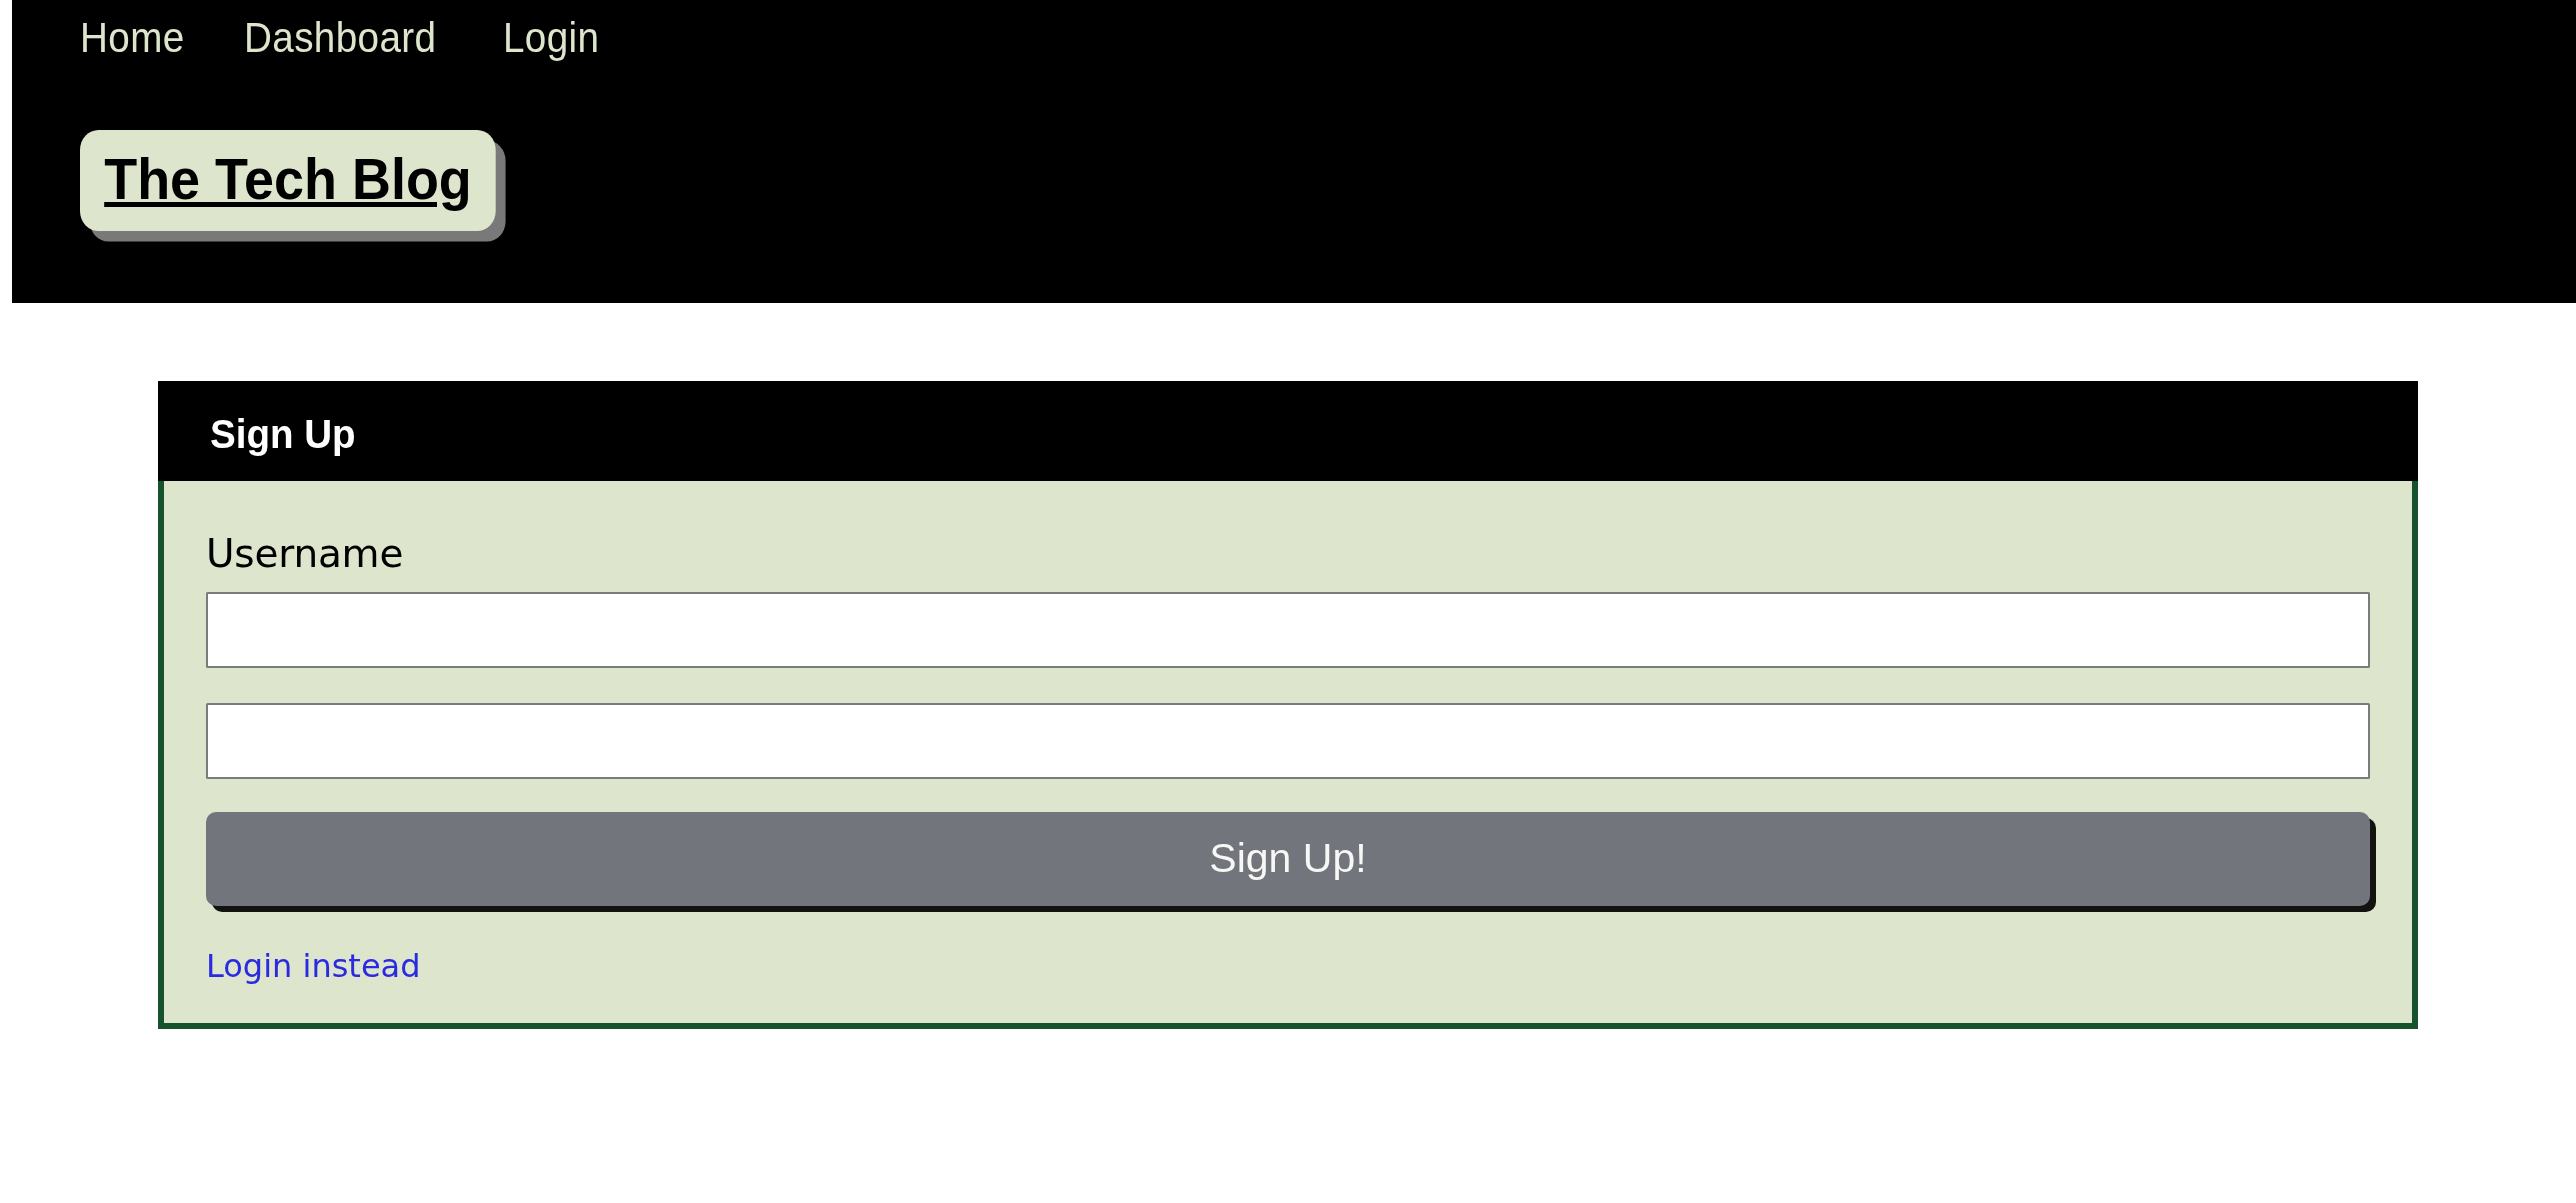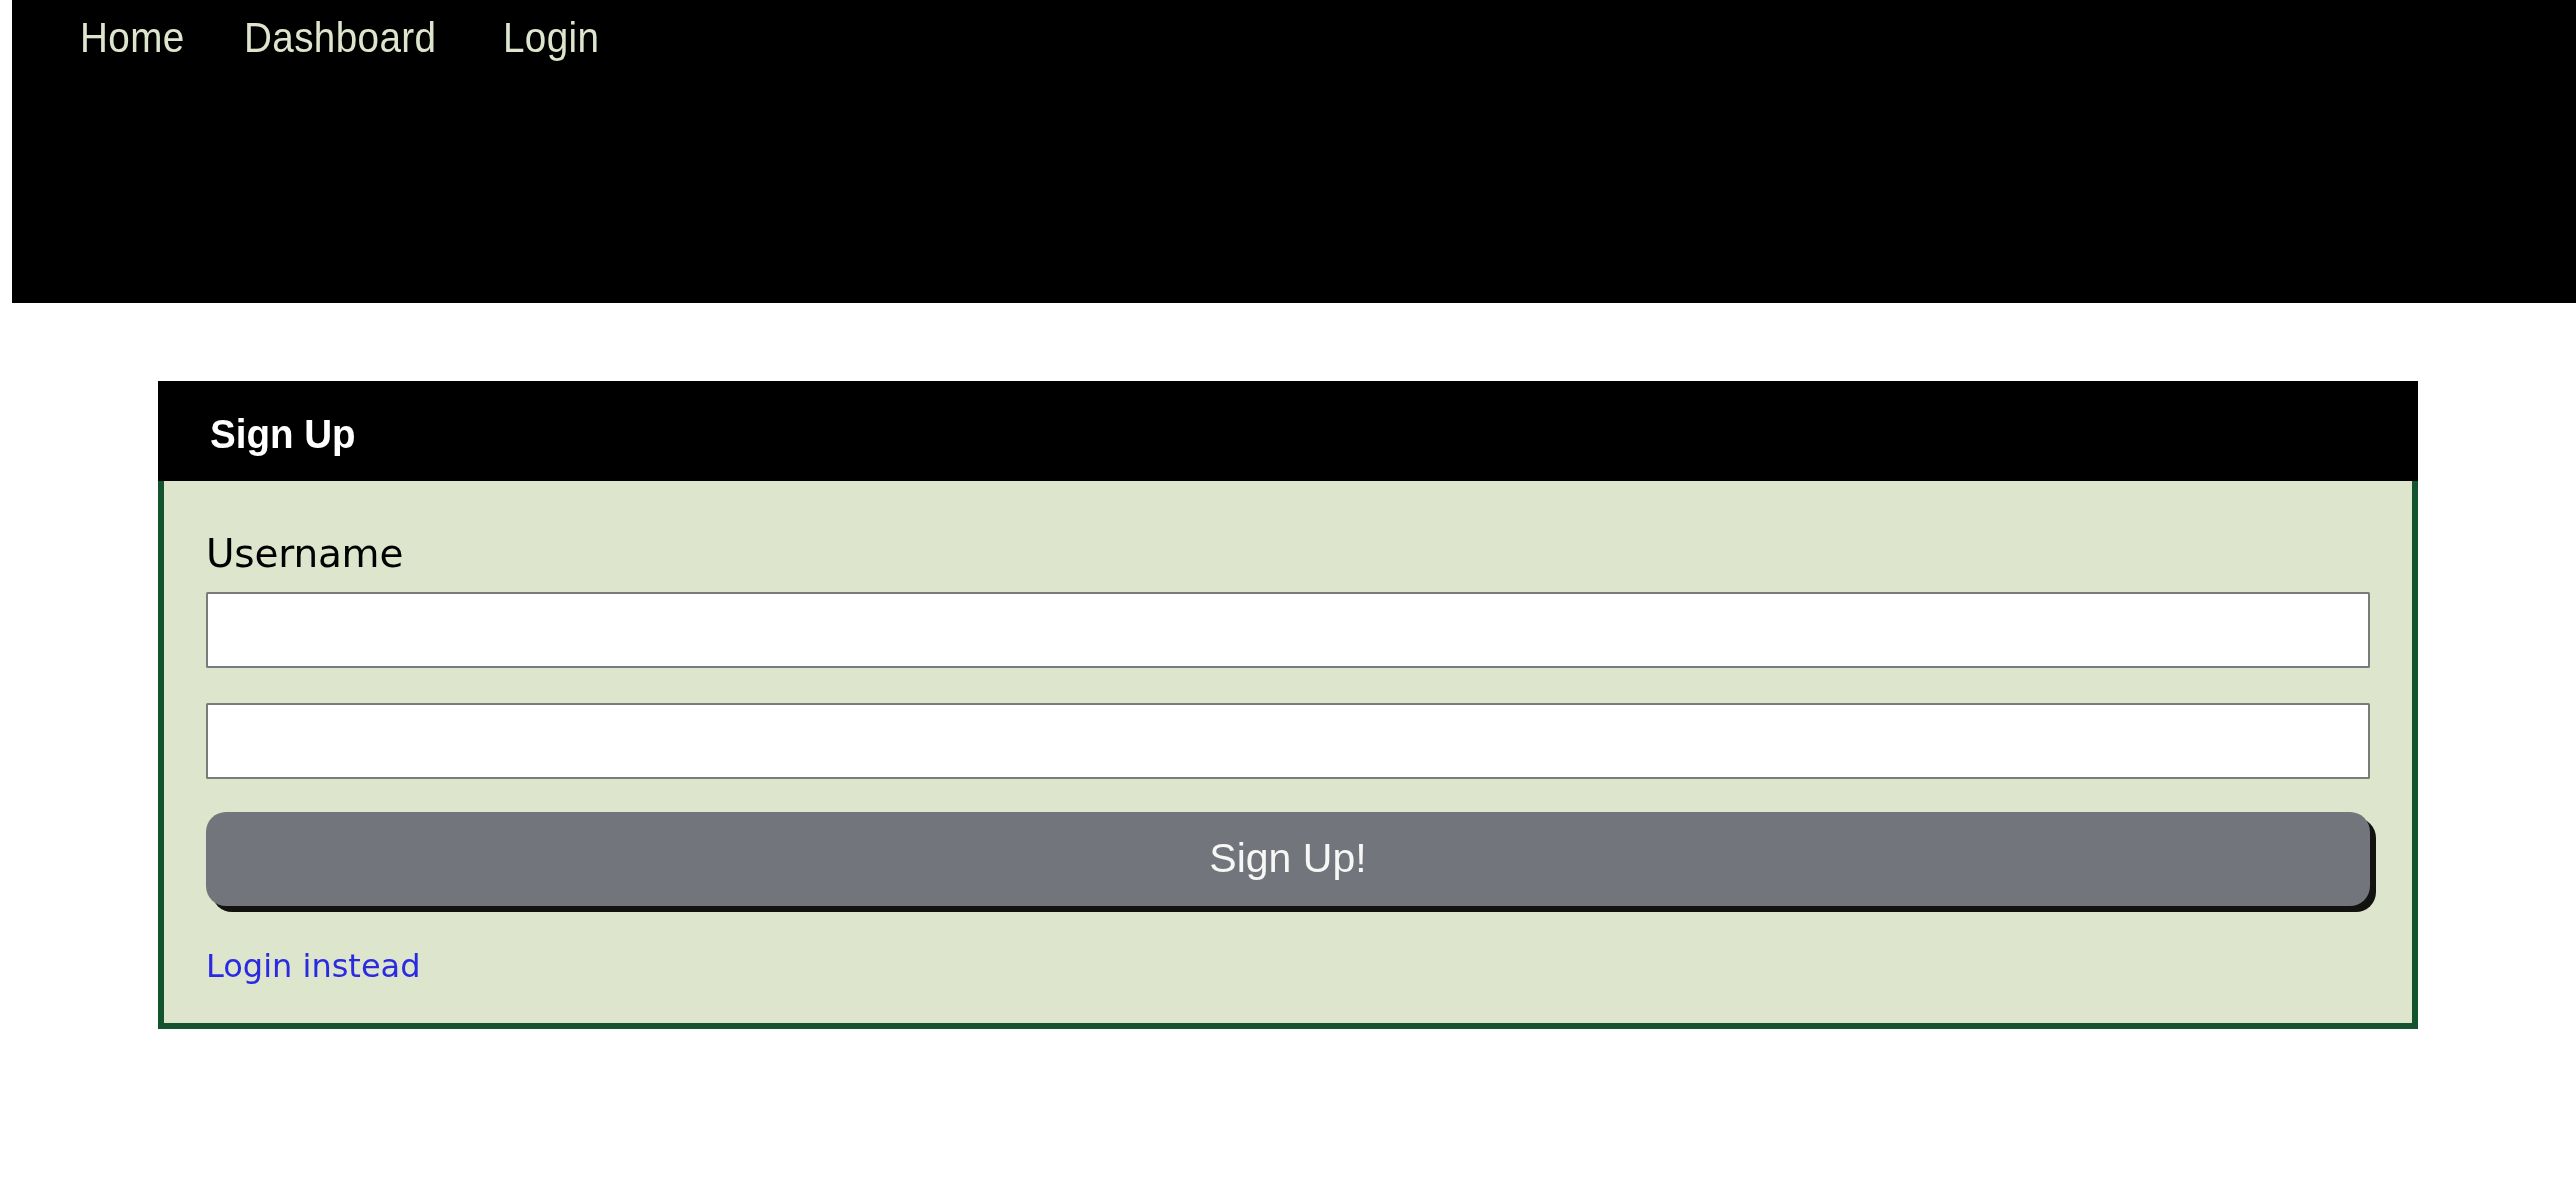--- a/index.html
+++ b/index.html
@@ -149,21 +149,21 @@
   .text-input:last-of-type { margin-bottom: 0; }
 
   .submit-btn {
     display: block;
     width: 100%;
     height: 94px;
     margin: 33px 0 0 0;
     background: #72757b;
     color: #f7f7f5;
     border: none;
-    border-radius: 20px;
+    border-radius: 10px;
     font-family: "Liberation Sans", sans-serif;
     font-size: 41px;
     font-weight: 400;
     line-height: 1;
     cursor: pointer;
     box-shadow: 6px 6px 0 0 rgba(0,0,0,0.92);
     text-align: center;
   }
 
   .alt-link {
@@ -182,20 +182,23 @@
 <body>
 
 <header class="site-header">
 
   <nav class="nav">
     <a class="nav-link" href="#">Home</a>
     <a class="nav-link" href="#">Dashboard</a>
     <a class="nav-link" href="#">Login</a>
   </nav>
 
+  <div class="brand-wrap">
+    <a class="brand" href="#">The Tech Blog</a>
+  </div>
 
 </header>
 
 <main class="main">
 
   <section class="card">
 
     <div class="card-header">
       <h2 class="card-title">Sign Up</h2>
     </div>

